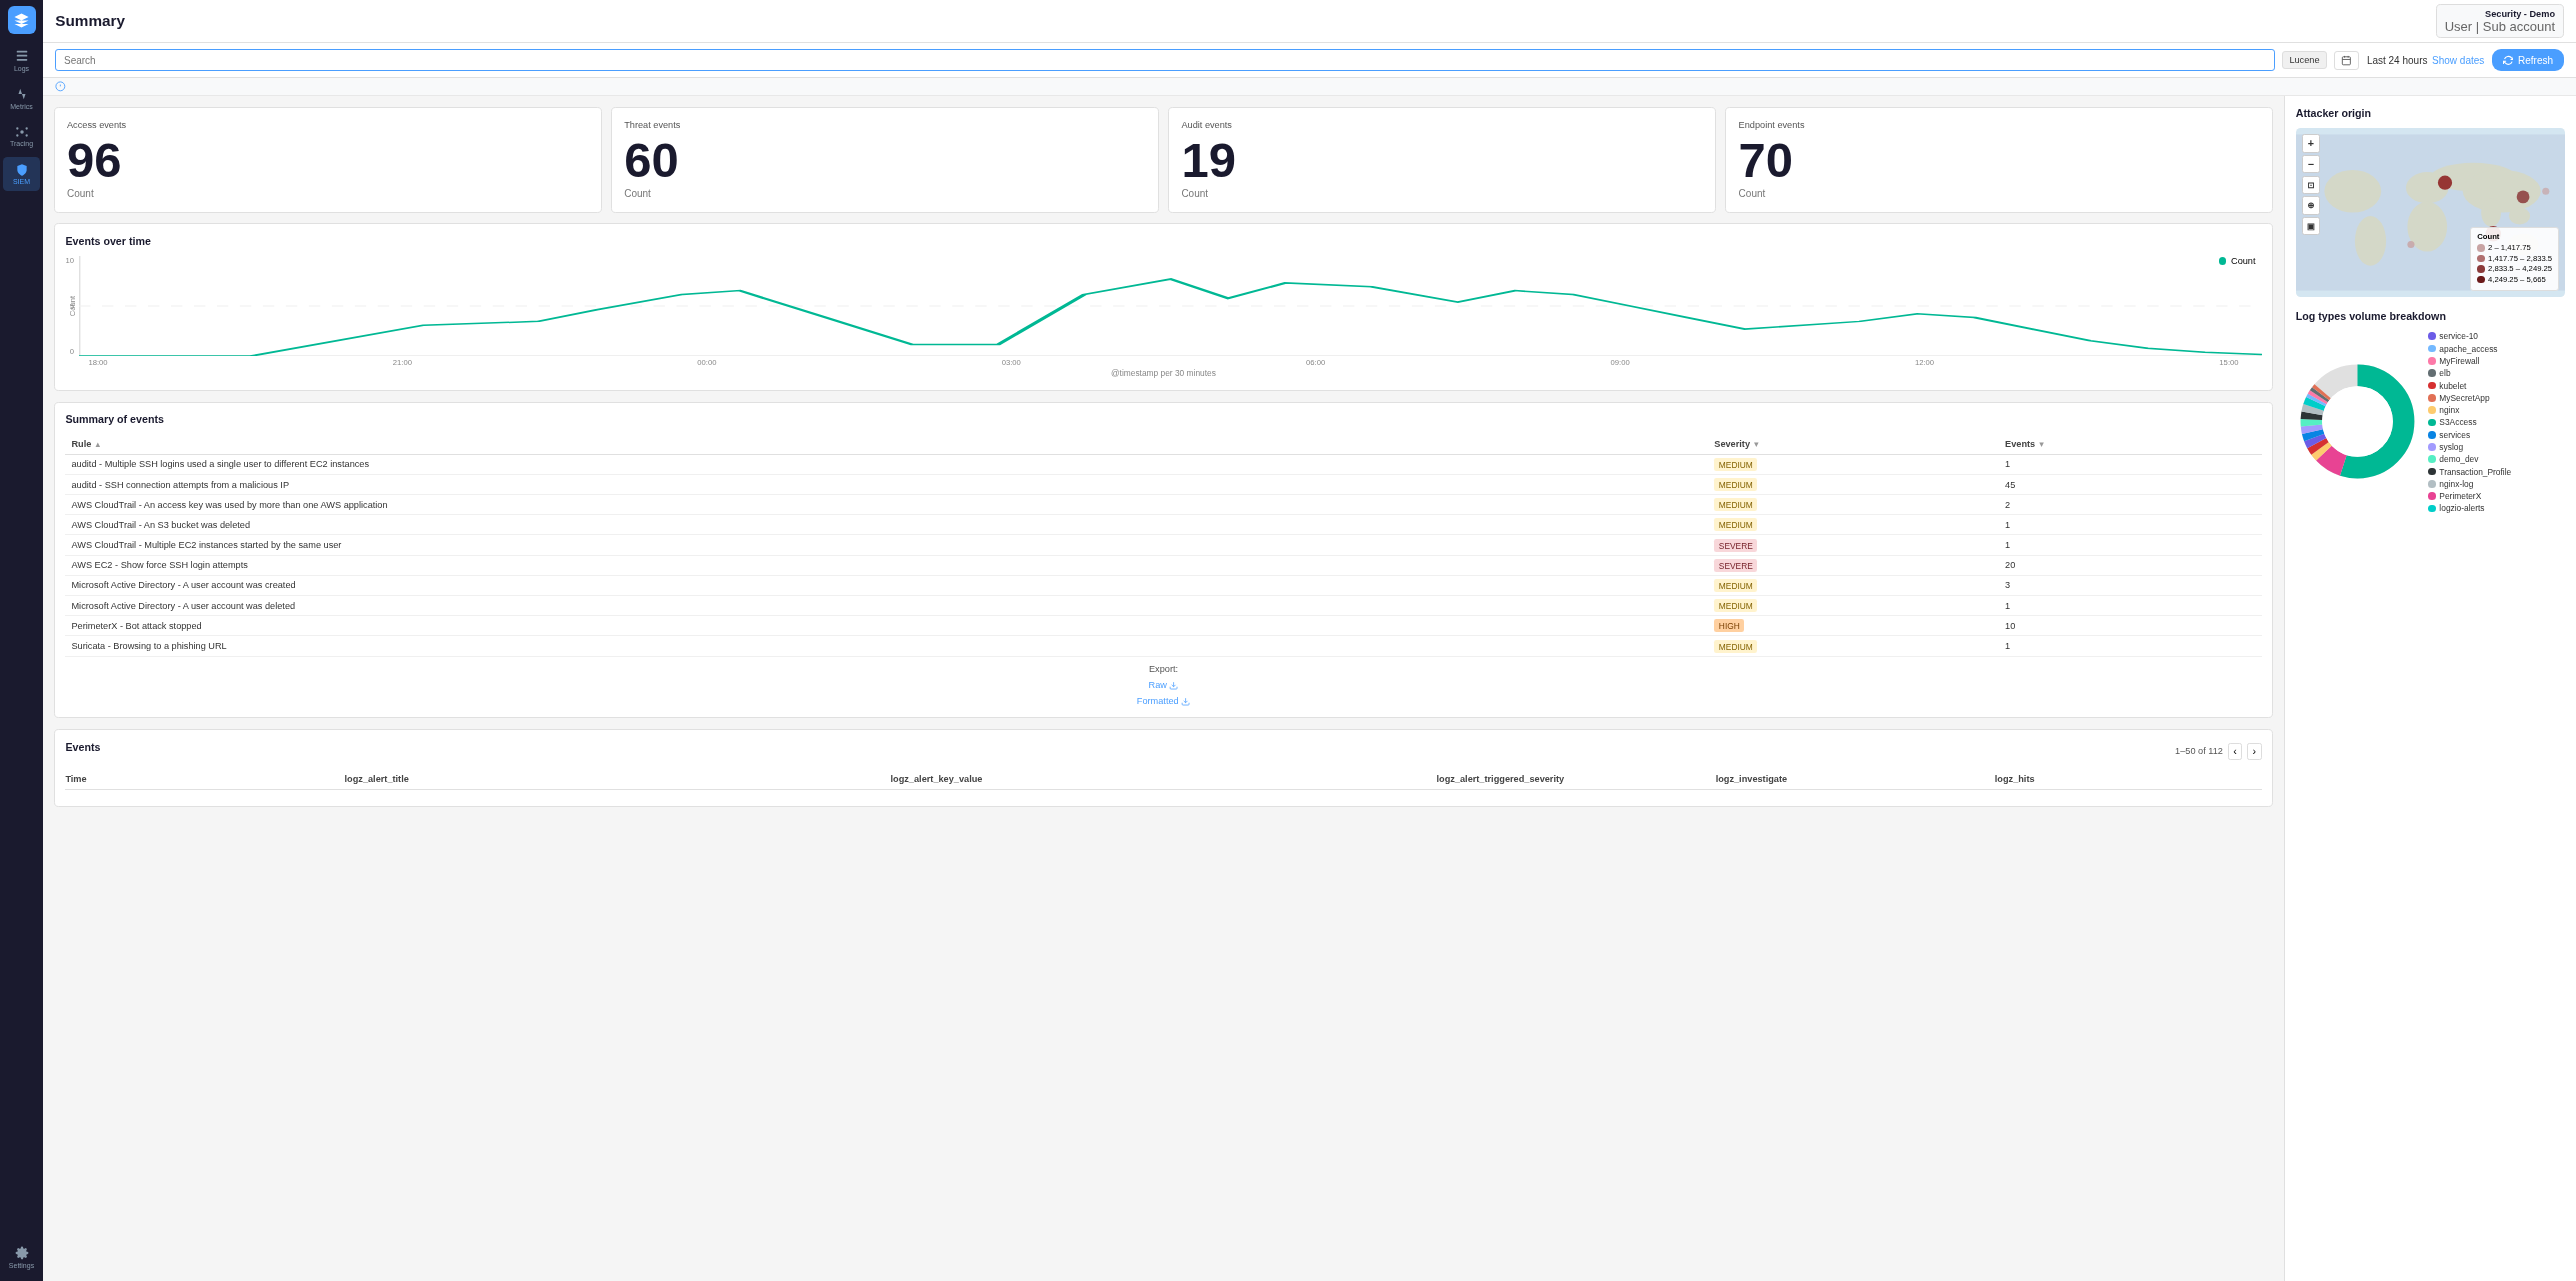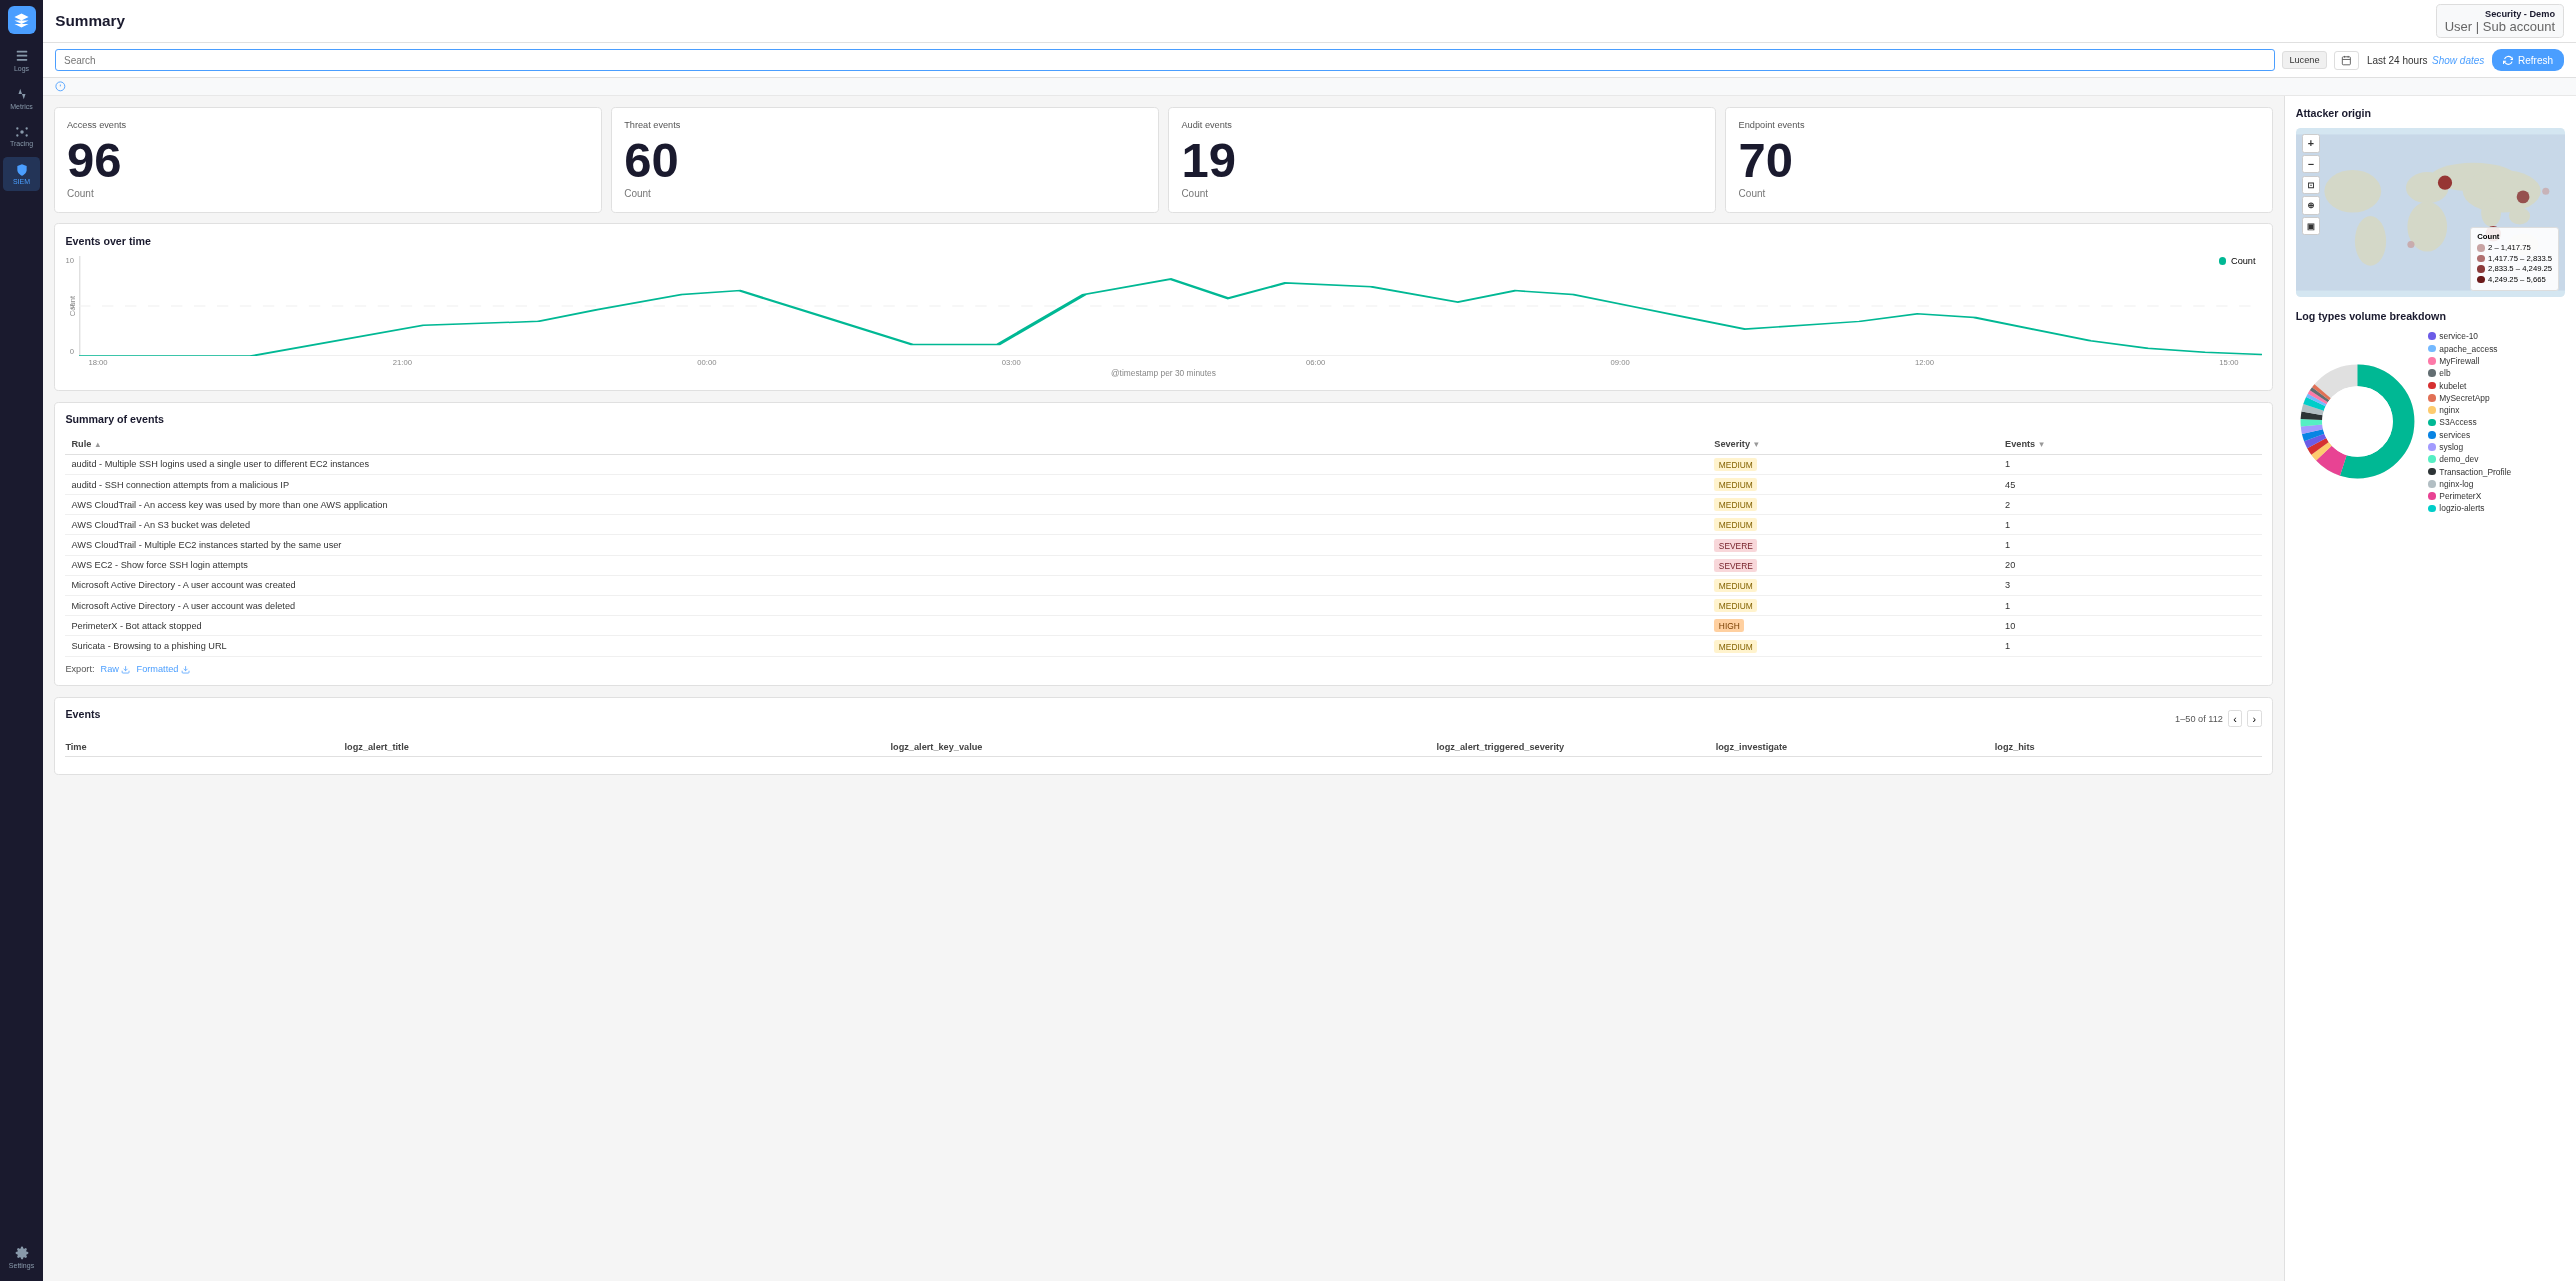--- a/index.html
+++ b/index.html
@@ -27,21 +27,21 @@
     .account-name { font-weight: 600; color: #1a1a2e; font-size: 9.2px; }
     .account-sub { color: #666; font-size: 13px; }
 
     
     .searchbar { background: white; border-bottom: 0.8px solid #e0e0e0; padding: 6.1px 12.3px; display: flex; align-items: center; gap: 7.7px; flex-shrink: 0; }
     .search-input { flex: 1; border: 1.2px solid #4a9eff; border-radius: 3.1px; padding: 4.6px 7.7px; font-size: 10px; outline: none; }
     .search-badge { background: #f0f0f0; border: 0.8px solid #ddd; border-radius: 3.1px; padding: 3.1px 6.1px; font-size: 9.2px; color: #333; }
     .time-filter { display: flex; align-items: center; gap: 4.6px; margin-left: auto; }
     .time-label { font-size: 10px; color: #333; }
     .calendar-btn { border: 0.8px solid #ddd; border-radius: 3.1px; padding: 3.1px 6.1px; background: white; cursor: pointer; display: flex; align-items: center; gap: 3.1px; }
-    .show-dates-btn { color: #4a9eff; cursor: pointer; font-size: 10px; font-style: italic; }
+    .show-dates-btn { color: #4a9eff; cursor: pointer; font-size: 10px; }
     .refresh-btn { background: #4a9eff; color: white; border: none; border-radius: 9px; padding: 5.4px 10.7px; font-size: 10px; cursor: pointer; display: flex; align-items: center; gap: 4.6px; font-weight: 500; }
     .info-row { background: #f8f9fa; padding: 3.1px 12.3px; display: flex; align-items: center; gap: 6.1px; border-bottom: 0.8px solid #e8e8e8; flex-shrink: 0; }
 
     
     .content { flex: 1; overflow-y: auto; display: flex; gap: 0; }
     .left-panel { flex: 1; padding: 10.7px; overflow-y: auto; min-width: 0; }
     .right-panel { width: 292px; flex-shrink: 0; padding: 10.7px; overflow-y: auto; border-left: 0.8px solid #e0e0e0; background: white; }
 
     
     .stats-row { display: grid; grid-template-columns: repeat(4, 1fr); gap: 9.2px; margin-bottom: 10.7px; }
@@ -64,21 +64,21 @@
     
     .table-section { background: white; border: 0.8px solid #e0e0e0; border-radius: 4.6px; padding: 10.7px; margin-bottom: 10.7px; }
     .summary-table { width: 100%; border-collapse: collapse; }
     .summary-table th { text-align: left; font-size: 9.2px; color: #444; font-weight: 600; padding: 4.6px 6.1px; border-bottom: 0.8px solid #e0e0e0; }
     .summary-table td { padding: 4.6px 6.1px; font-size: 9.2px; color: #333; border-bottom: 0.8px solid #f0f0f0; }
     .summary-table th .sort-icon { color: #999; font-size: 7.7px; }
     .severity-badge { padding: 1.5px 4.6px; border-radius: 2.3px; font-size: 8.4px; font-weight: 500; }
     .severity-medium { background: #fff3cd; color: #856404; text-align: right; }
     .severity-severe { background: #f8d7da; color: #721c24; }
     .severity-high { background: #ffd0a0; color: #7a3f00; }
-    .export-row { margin-top: 7.7px; font-size: 9.2px; color: #555; display: flex; gap: 6.1px; align-items: center; }
+    .export-row { margin-top: 7.7px; font-size: 9.2px; color: #555; display: flex; gap: 6.1px; align-items: center; flex-direction: column; }
     .export-link { color: #4a9eff; cursor: pointer; display: flex; align-items: center; gap: 2.3px; }
 
     
     .events-section { background: white; border: 0.8px solid #e0e0e0; border-radius: 4.6px; padding: 10.7px; }
     .events-header { display: flex; align-items: center; justify-content: space-between; margin-bottom: 6.1px; }
     .pagination { display: flex; align-items: center; gap: 4.6px; font-size: 9.2px; color: #555; }
     .page-btn { background: none; border: 0.8px solid #ddd; border-radius: 2.3px; padding: 1.5px 4.6px; cursor: pointer; font-size: 10.7px; }
 
     
     .attacker-origin { margin-bottom: 13px; }

